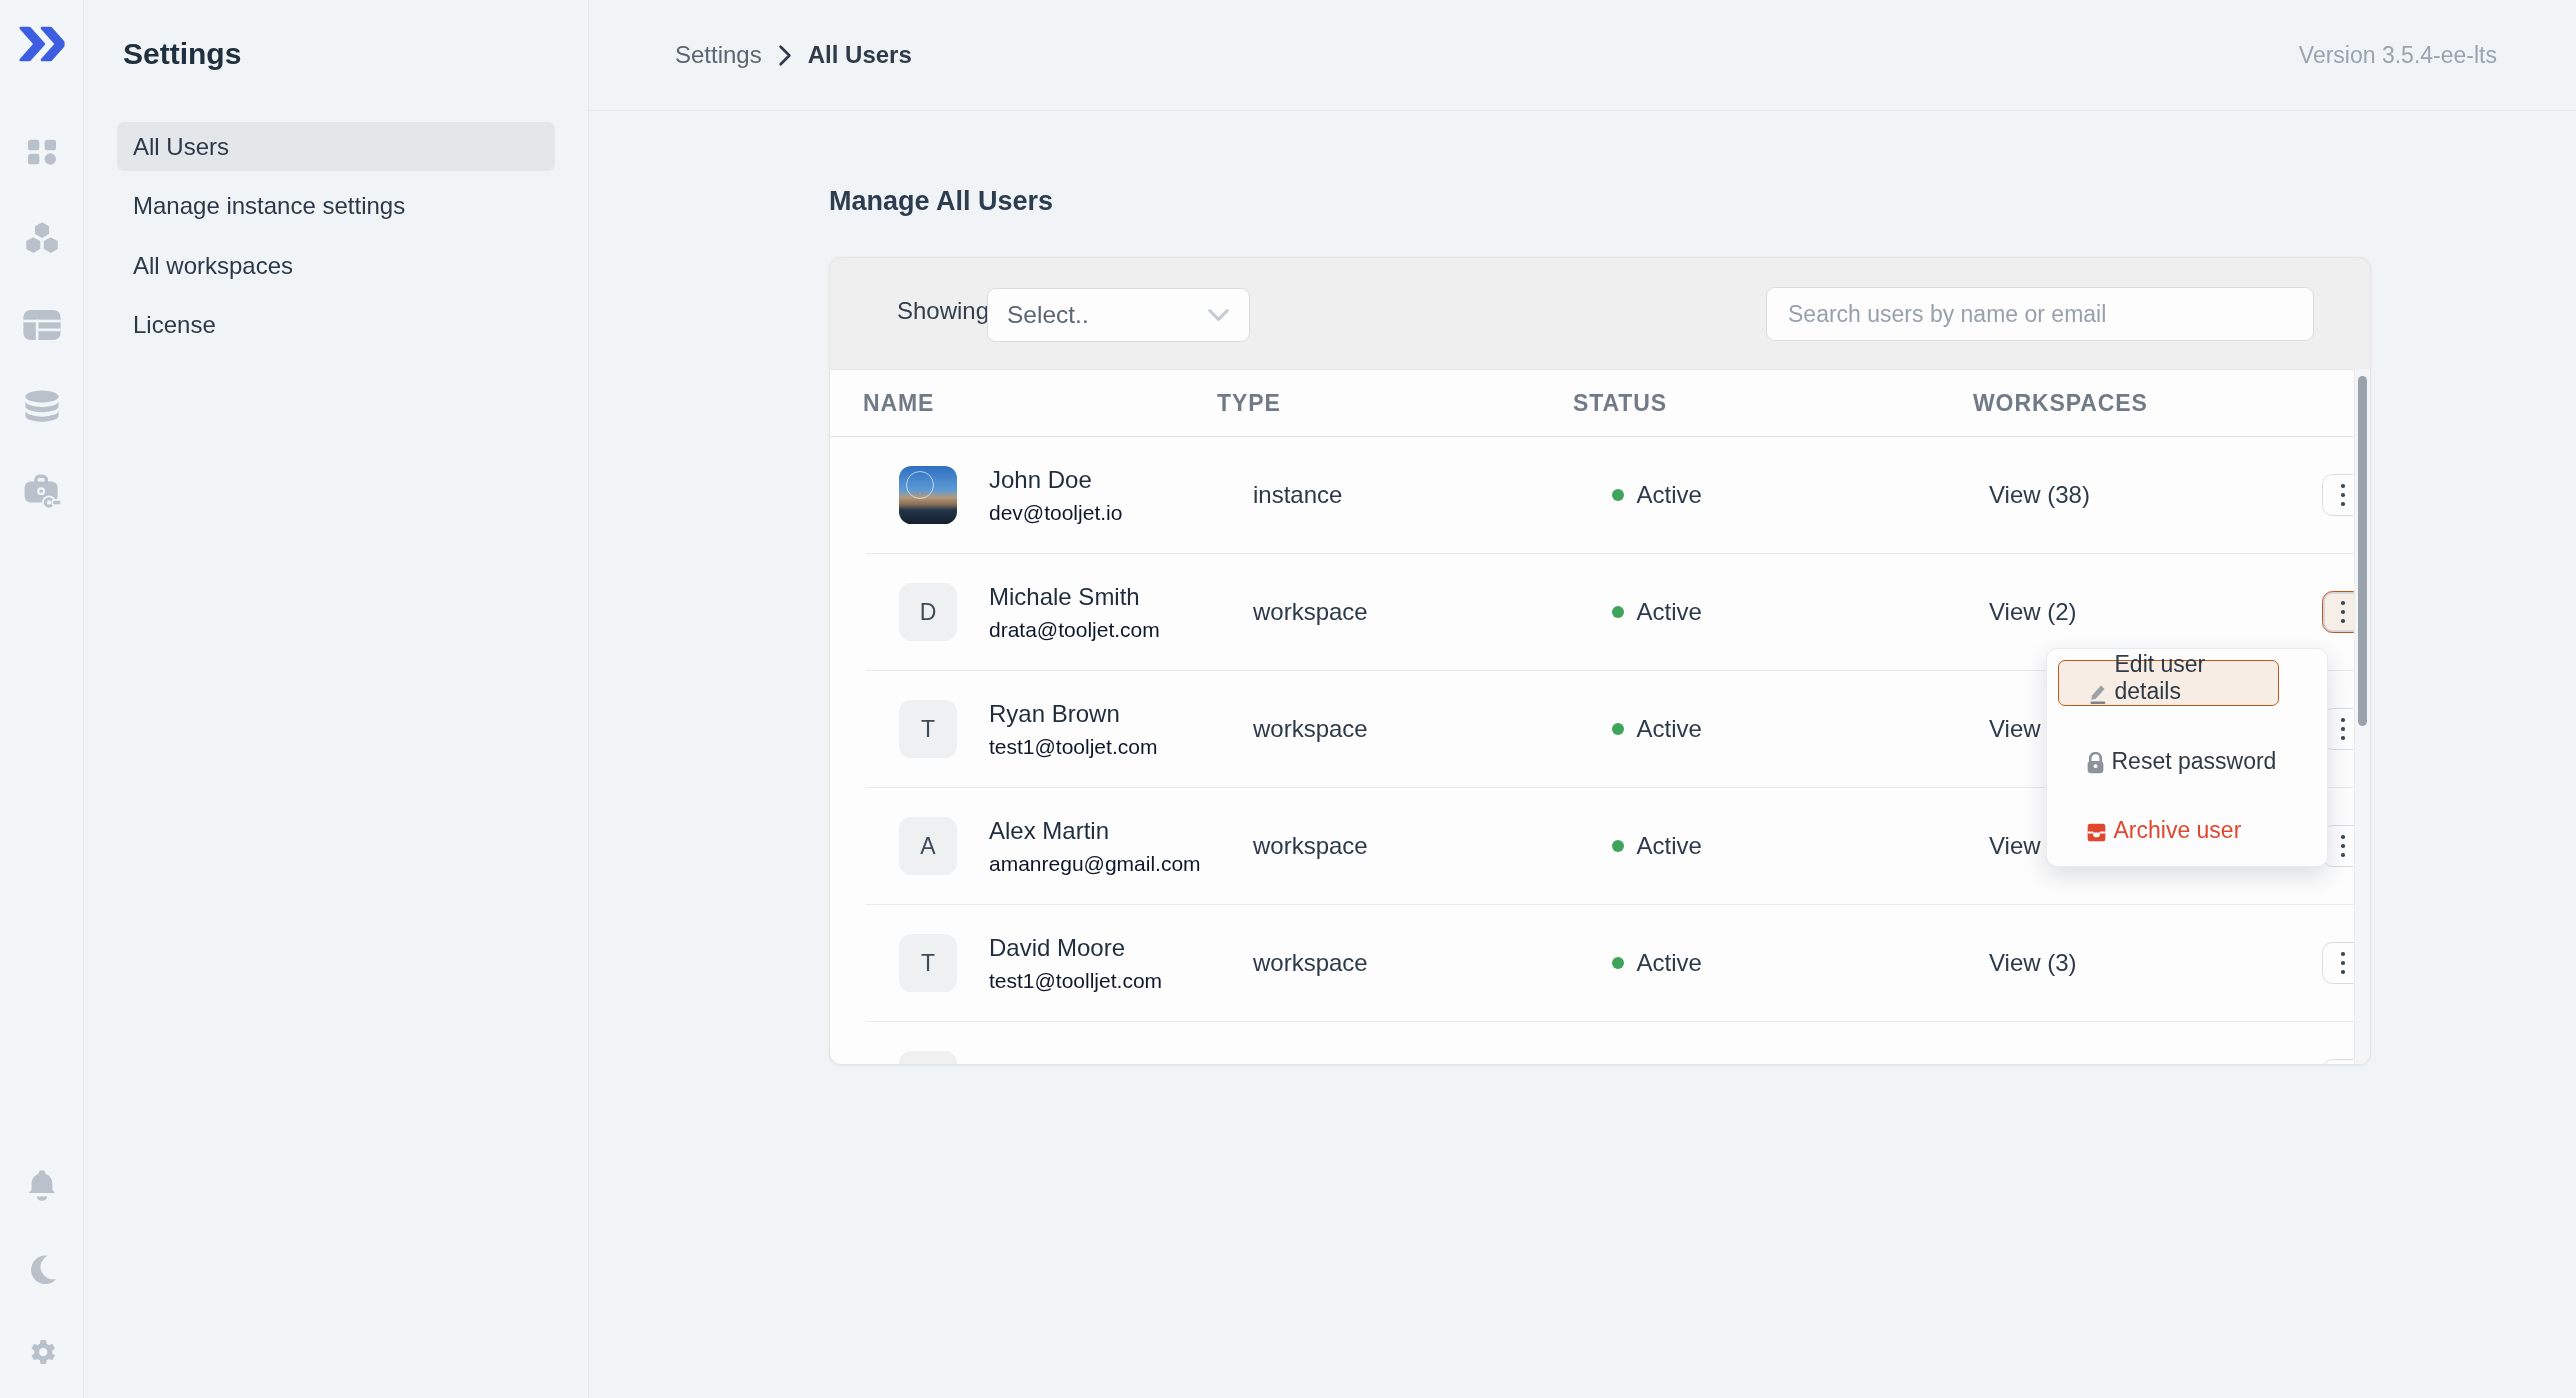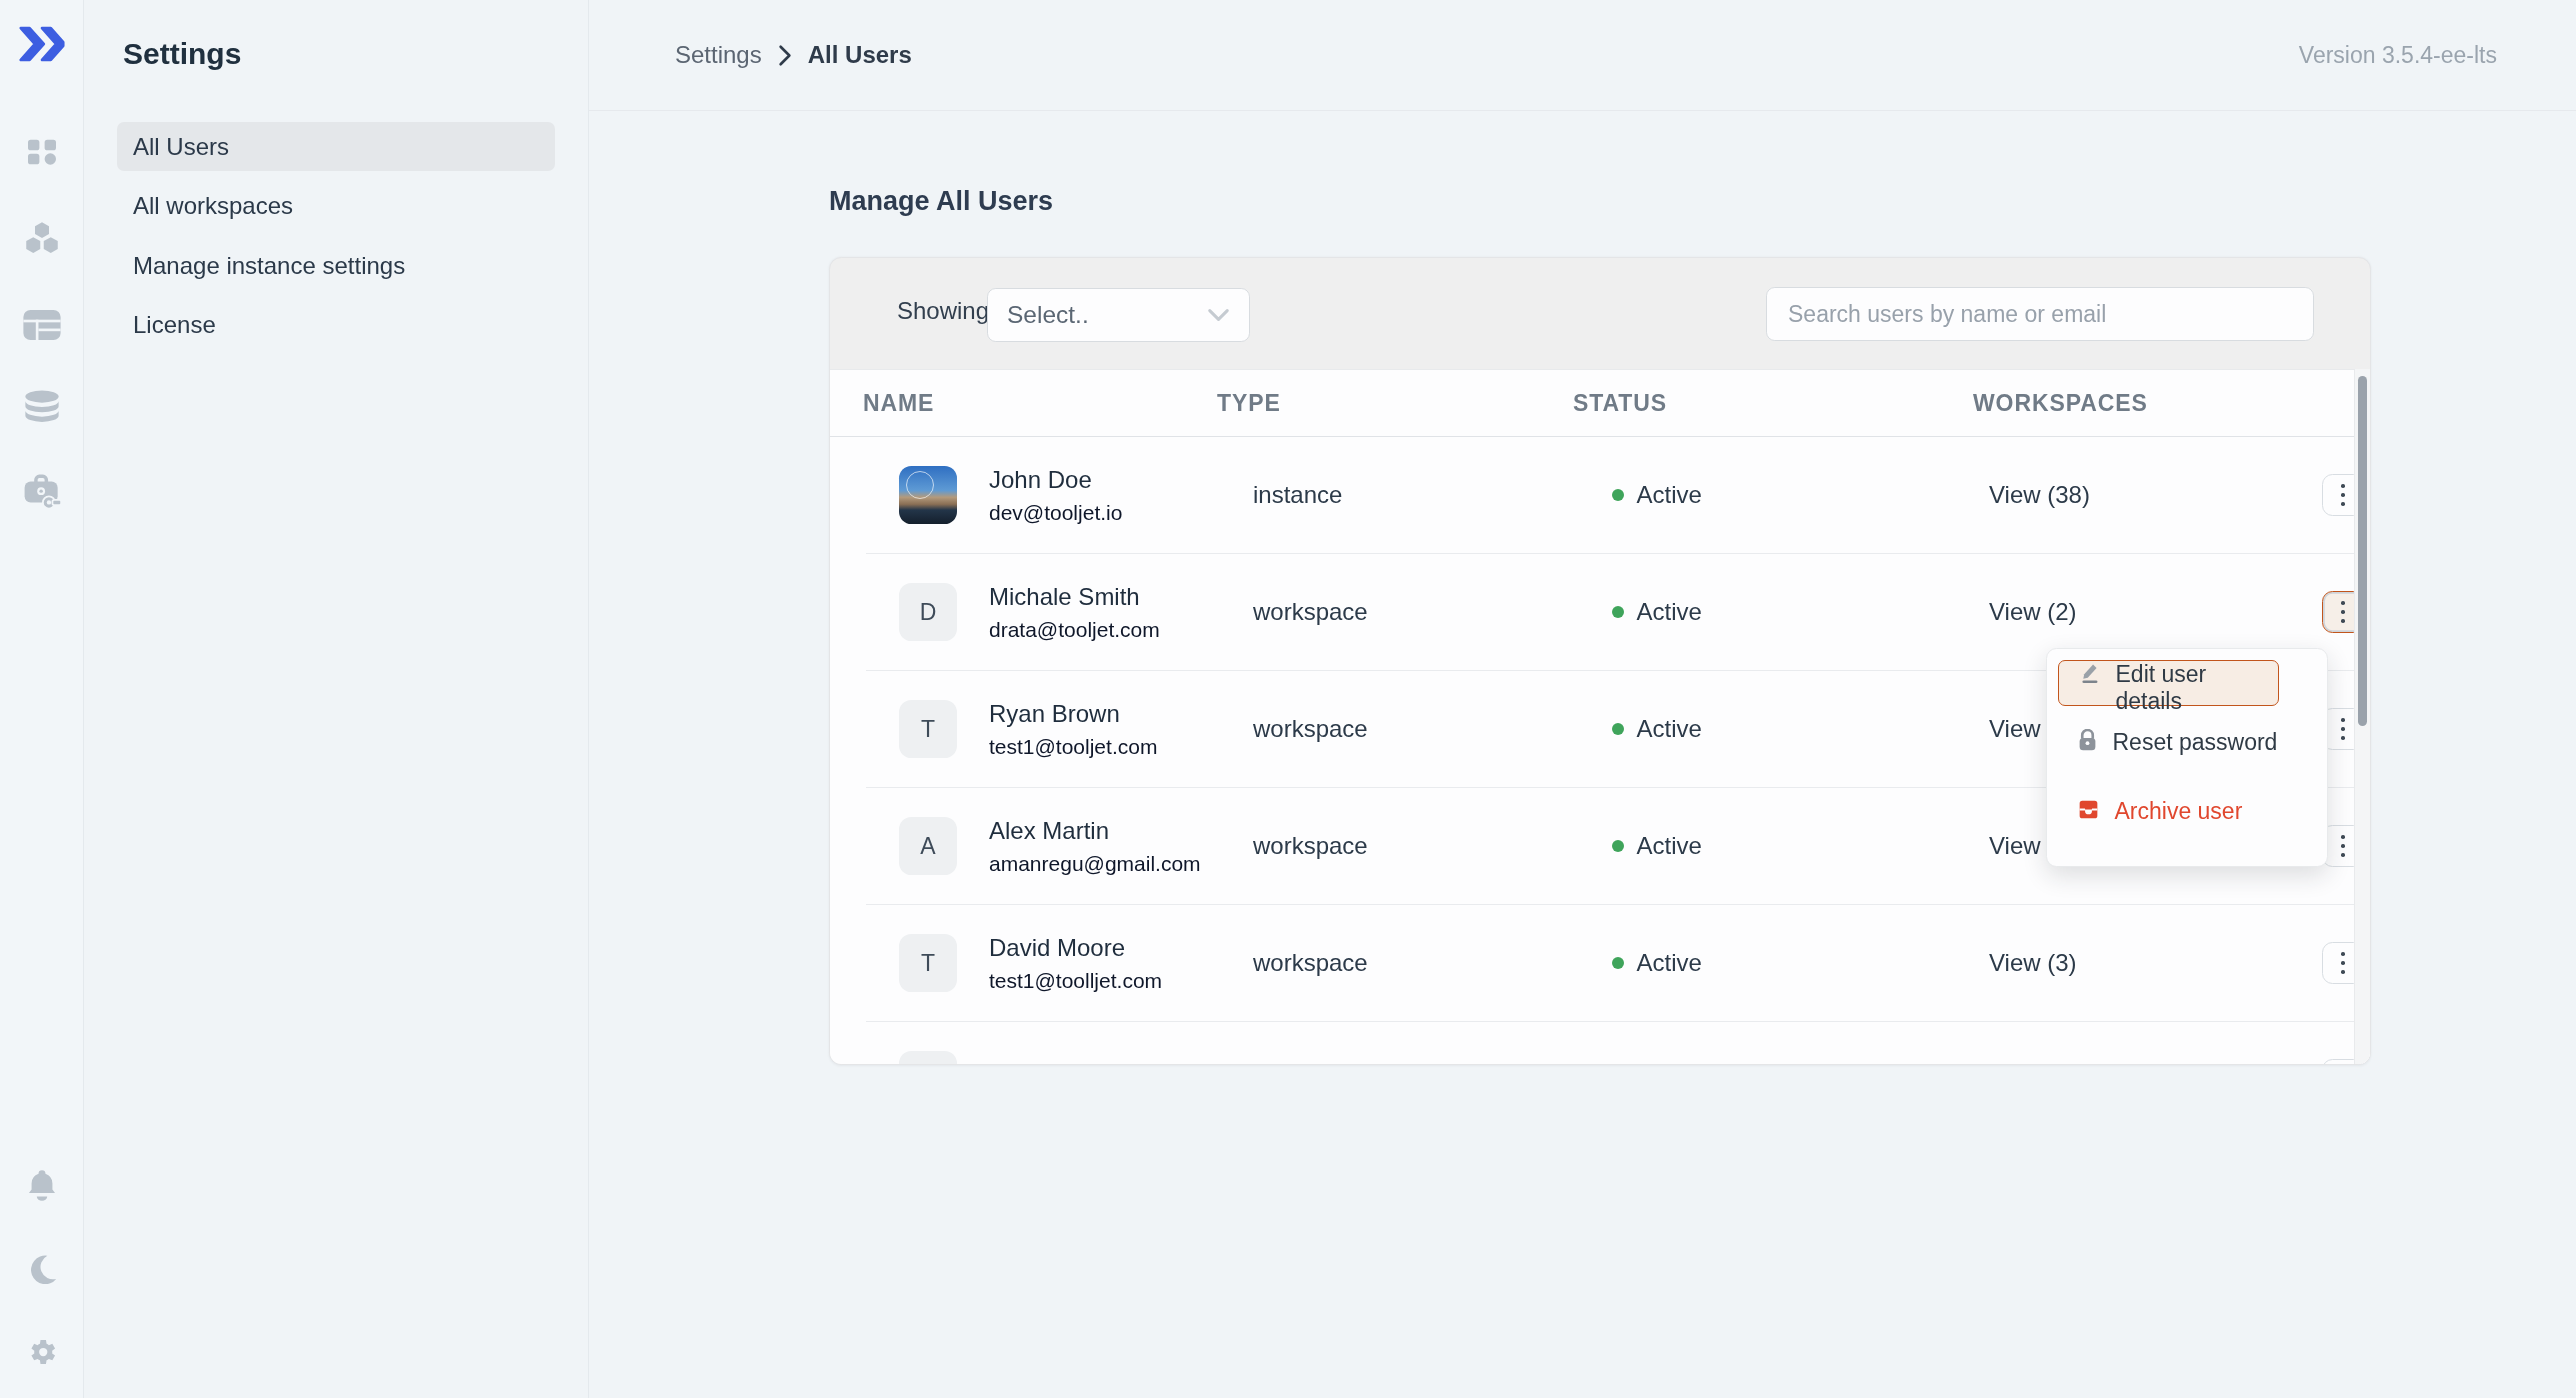--- a/index.html
+++ b/index.html
@@ -76,21 +76,21 @@
   
   .scroll-track { position:absolute; right:0; top:111px; bottom:0; width:16px;
     background:#f4f5f6; border-left:0.9px solid #e8eaec; }
   .scroll-thumb { position:absolute; right:2.6px; top:7px; width:9.6px; height:350px;
     border-radius:5.3px; background:#9aa2ab; cursor:grab; }
 
   
   .menu { position:absolute; left:1216px; top:390px; width:282px; height:219px; z-index:50;
     background:#fdfdfe; border:0.9px solid #e8eaec; border-radius:10.5px;
     box-shadow:0 8.8px 24.5px rgba(25,35,45,.14); padding:10.5px 10.5px; }
-  .menu-item { display:flex; align-items:flex-start; gap:15px; height:46px; padding:0 19px;
+  .menu-item { display:flex; align-items:flex-end; gap:6px; height:46px; padding:0 27px;
     font-size:23px; color:#2f3a45; border-radius:7px; cursor:pointer; }
   .menu-item.highlight { background:#f7ede4; border:1.8px solid #c2551c; width:221px; }
   .menu-item + .menu-item { margin-top:23px; }
   .menu-item.danger { color:#e0472e; }
 
   svg { display:block; }
 </style>
 </head>
 <body>
 
@@ -160,22 +160,22 @@
       <path d="M19.4 13l2.1 1.6-2 3.4-2.5-1a8 8 0 0 1-1.7 1l-.4 2.7h-4l-.4-2.7a8 8 0 0 1-1.7-1l-2.5 1-2-3.4L6.4 13a8 8 0 0 1 0-2L4.3 9.4l2-3.4 2.5 1a8 8 0 0 1 1.7-1l.4-2.7h4l.4 2.7a8 8 0 0 1 1.7 1l2.5-1 2 3.4L19.4 11a8 8 0 0 1 0 2z"></path>
       <circle cx="12.9" cy="12" r="3" fill="#f2f6f9"></circle>
     </svg>
   </div>
 </div>
 
 <div class="sidepanel">
   <div class="sp-title">Settings</div>
   <div class="sp-nav">
     <div class="sp-item active">All Users</div>
+    <div class="sp-item">Manage instance settings</div>
     <div class="sp-item">All workspaces</div>
-    <div class="sp-item">Manage instance settings</div>
     <div class="sp-item">License</div>
   </div>
 </div>
 
 <div class="main">
   <div class="topbar">
     <div class="crumbs">
       <span class="crumb-parent">Settings</span>
       <span class="crumb-sep">
         <svg width="14" height="23" viewBox="0 0 16 26" fill="none" stroke="#2f3b4a" stroke-width="3" stroke-linecap="round" stroke-linejoin="round">

